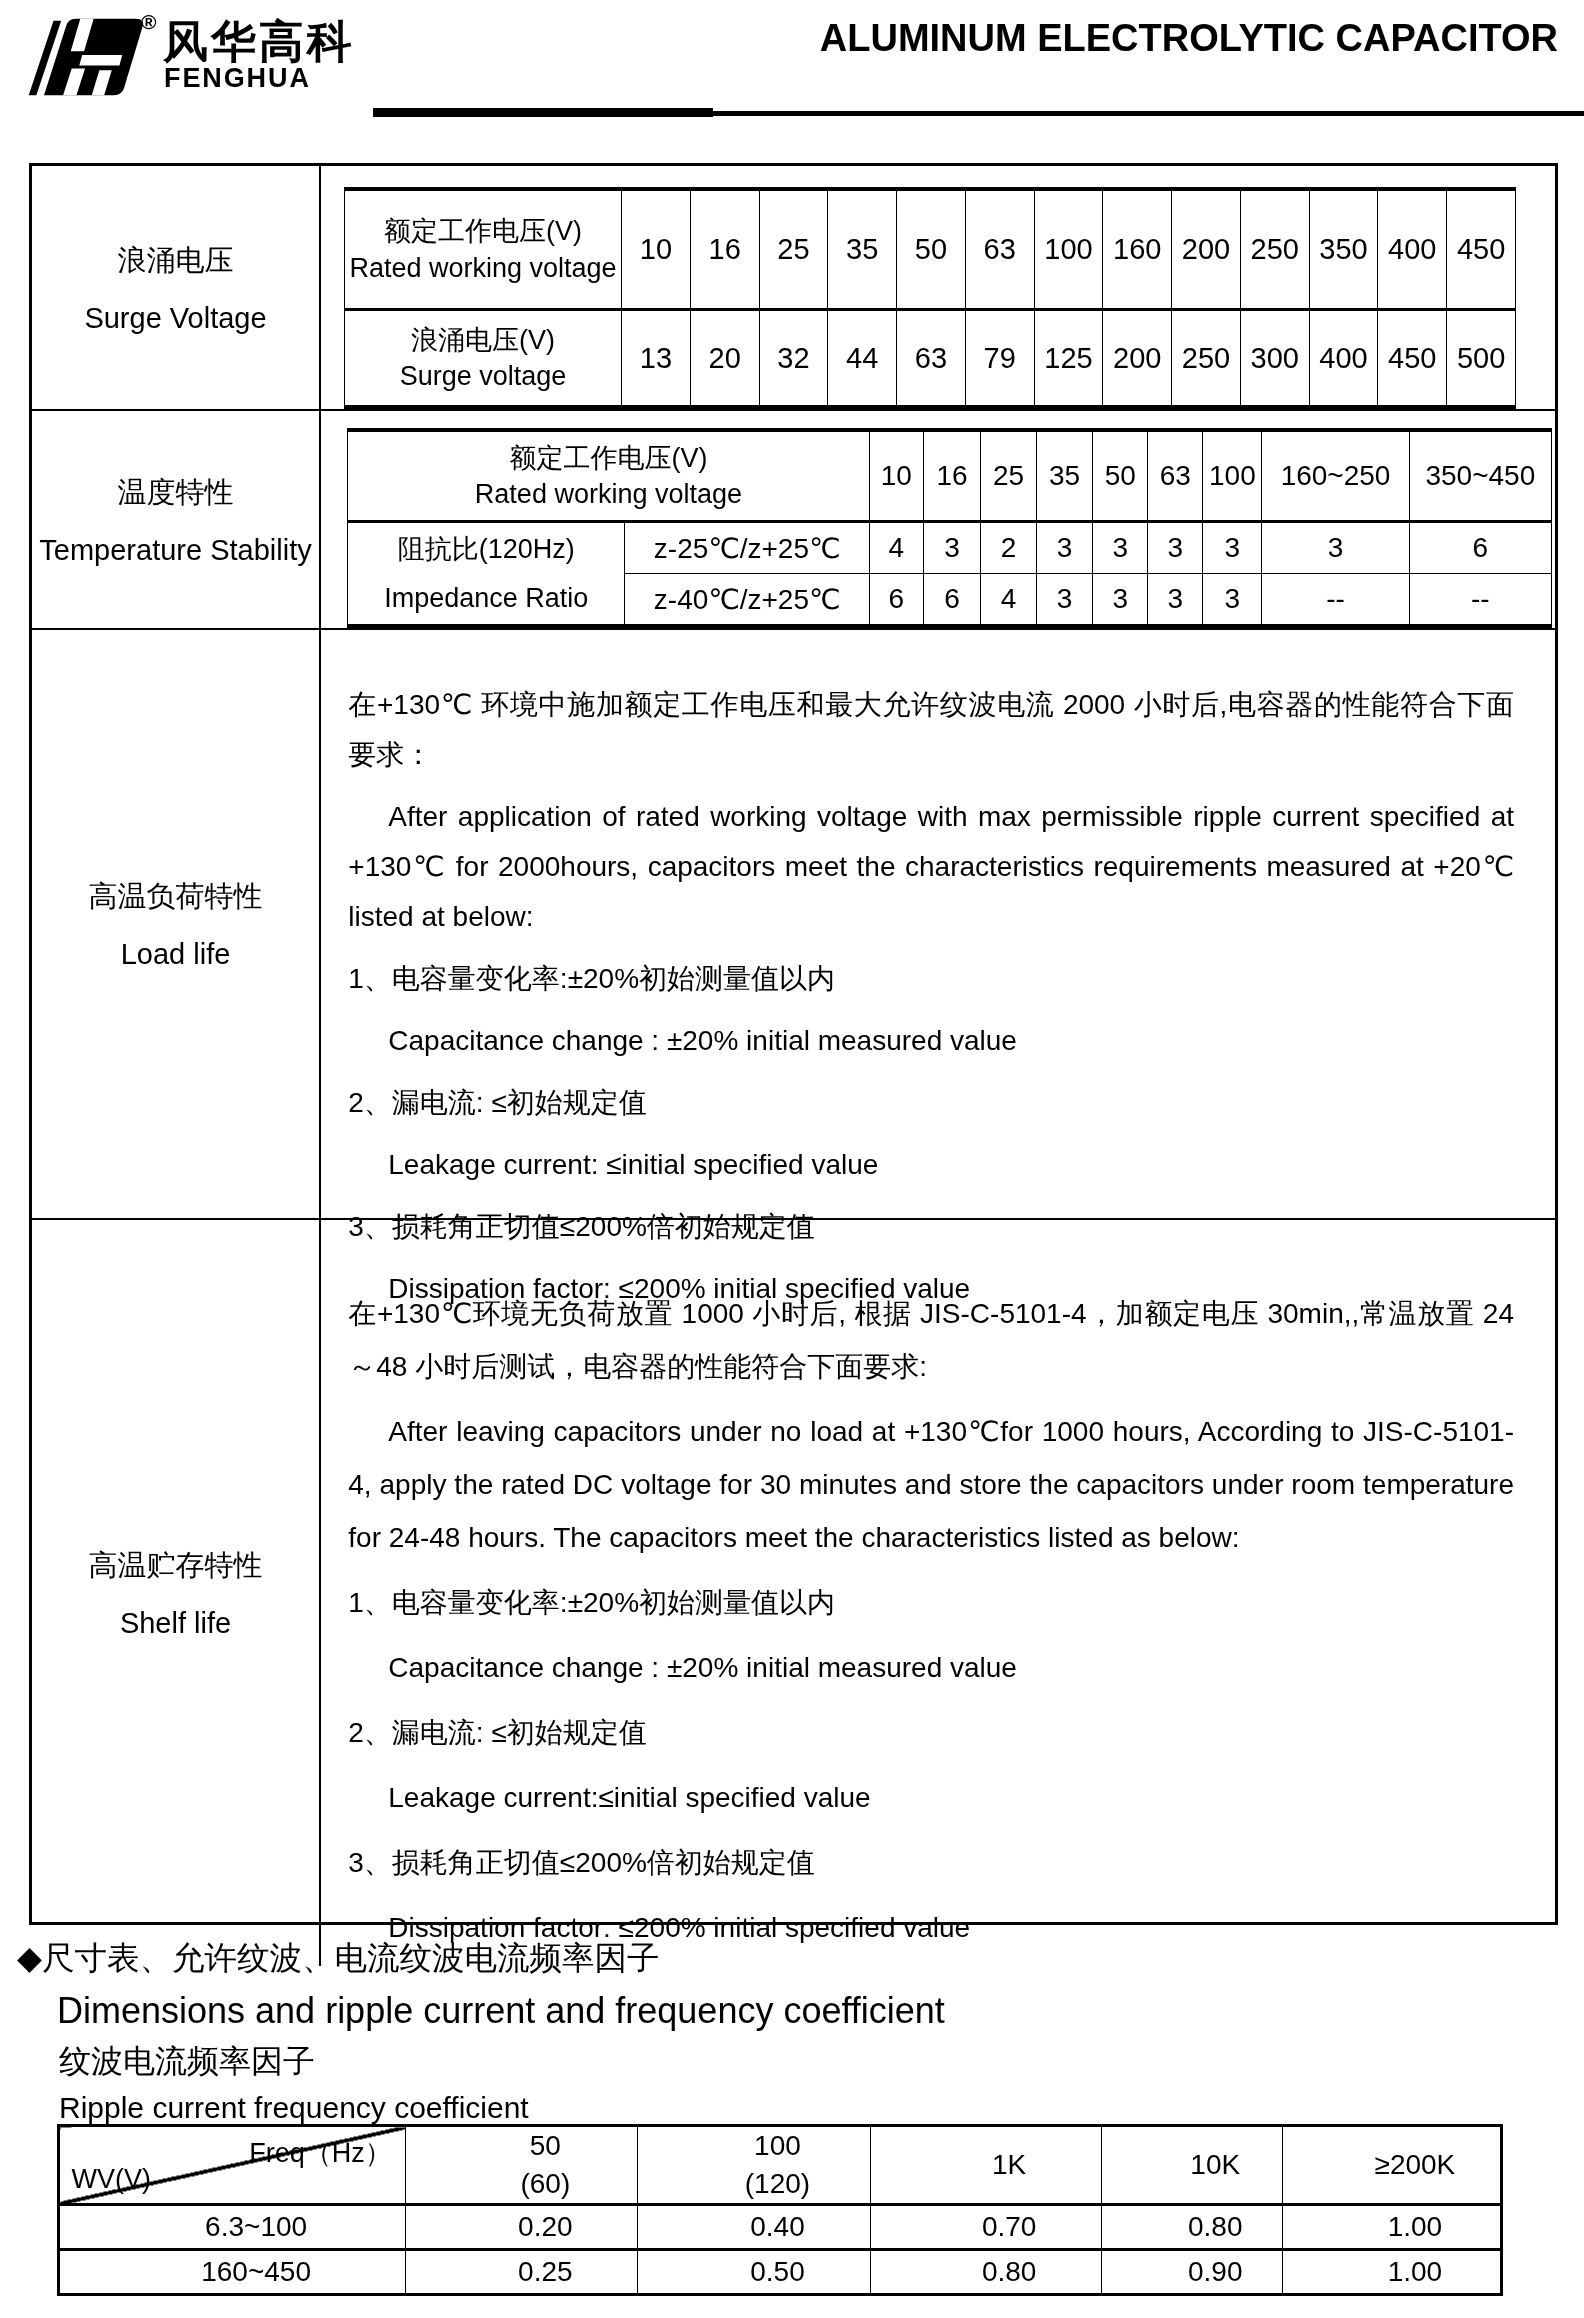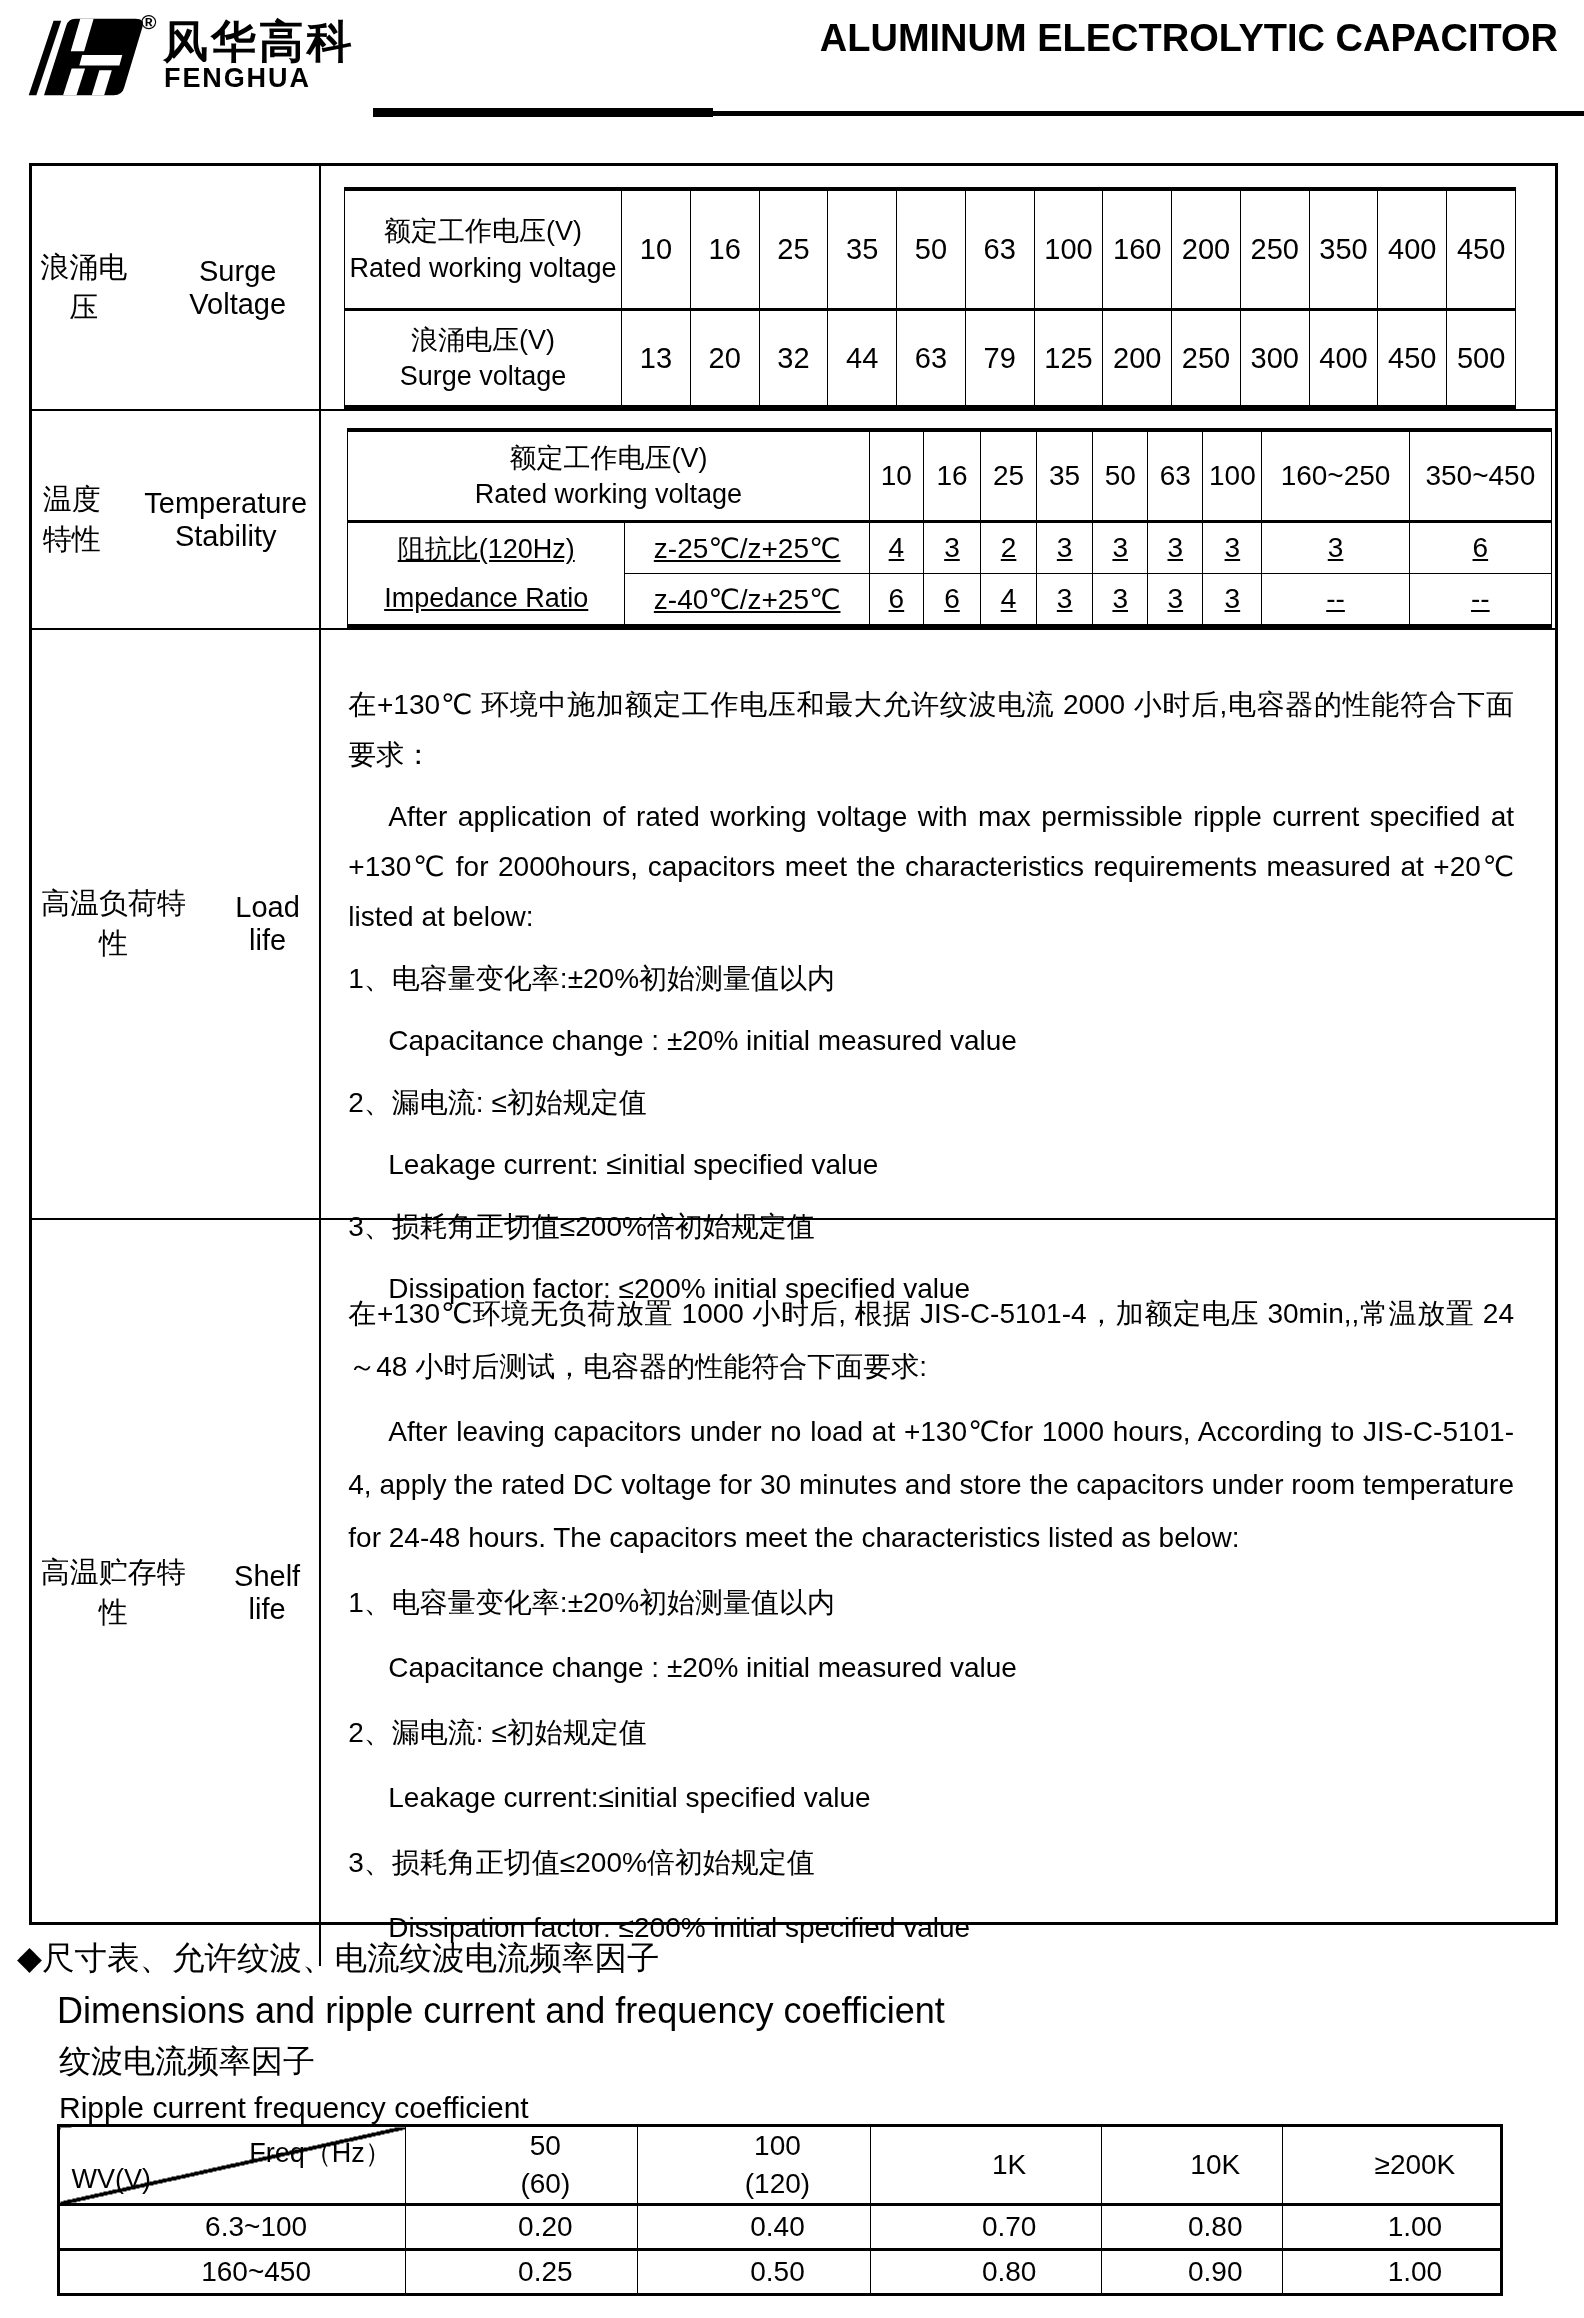--- a/index.html
+++ b/index.html
@@ -19,21 +19,21 @@
 
   
   .char-table{
     position:absolute;left:29px;top:163px;width:1529px;height:1762px;
     border:3.8px solid #000;box-sizing:border-box;display:flex;flex-direction:column;
   }
   .char-row{display:flex;border-bottom:2.9px solid #000;}
   .char-row:last-child{border-bottom:none;flex:1;}
   .row-label{
     width:287px;flex:0 0 287px;border-right:2.9px solid #000;
-    display:flex;flex-direction:row;align-items:center;justify-content:center;gap:21px;
+    display:flex;flex-direction:column;align-items:center;justify-content:center;gap:21px;
     font-size:29px;text-align:center;
   }
   .row-content{flex:1;position:relative;box-sizing:border-box;}
   .r1{height:253px;} .r2{height:251px;} .r3{height:588px;}
 
   
   table{border-collapse:collapse;table-layout:fixed;}
   td{text-align:center;vertical-align:middle;padding:0;}
 
   
@@ -41,21 +41,21 @@
   .surge-tbl td{border:1.9px solid #000;font-size:29px;}
   .surge-tbl tr:first-child td{border-bottom:3.8px solid #000;}
   .surge-tbl .hd{font-size:27px;line-height:1.35;}
   .surge-tbl tr:first-child td{height:117px;}
   .surge-tbl tr:last-child td{height:94px;}
 
   
   .temp-tbl{margin:17px 0 0 26px;width:1205px;border-top:4.8px solid #000;border-bottom:4.8px solid #000;border-left:1.9px solid #000;border-right:1.9px solid #000;}
   .temp-tbl td{border:1.9px solid #000;font-size:28px;}
   .temp-tbl tr:first-child td{border-bottom:3.8px solid #000;height:88px;}
-  .temp-tbl .dr td{height:50px;text-decoration:underline;}
+  .temp-tbl .dr td{height:50px;}
   .temp-tbl .hd{font-size:27px;line-height:1.35;}
   .temp-tbl .lbl2{font-size:27px;line-height:1.8;}
 
   
   .life-text{box-sizing:border-box;padding:38px 29px 0 15.3px;font-size:28px;}
   .life-text.shelf{padding-top:55px;}
   .life-text p{margin:12px;line-height:50px;text-align:justify;}
   .life-text.shelf p{line-height:53px;}
   .en-para{text-indent:40px;}
   .item-en{padding-left:40px;text-align:left !important;}

